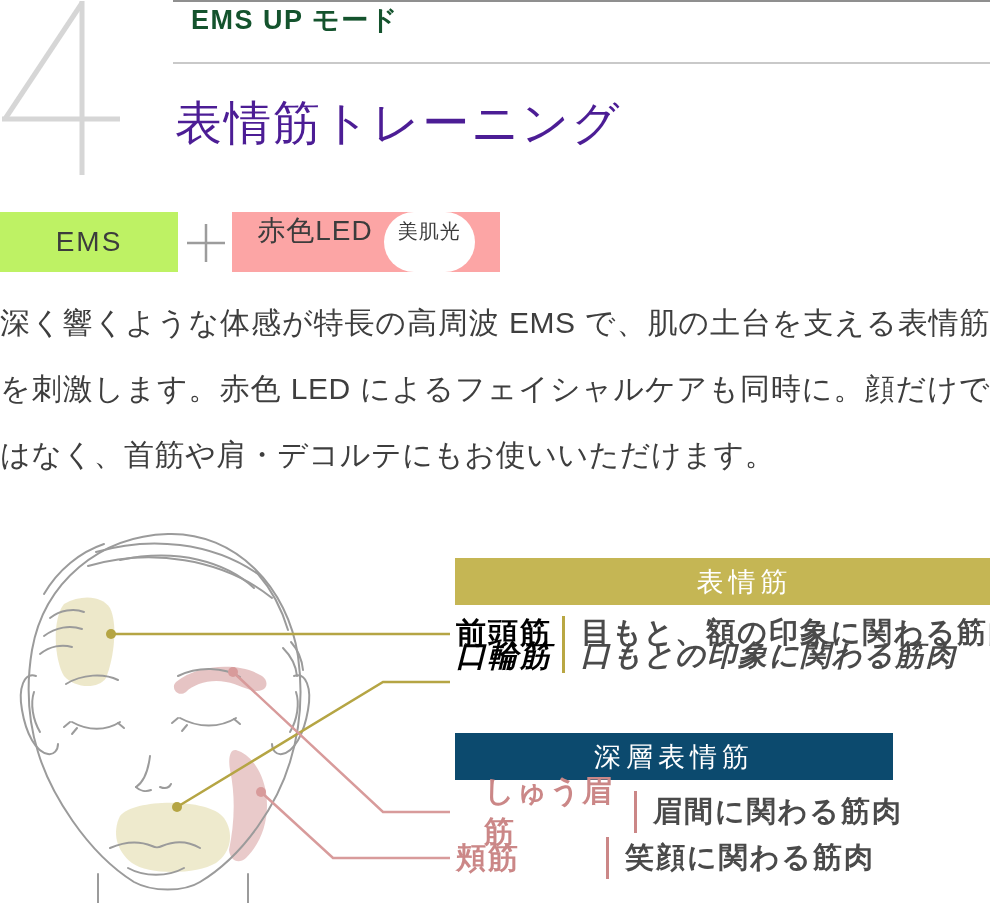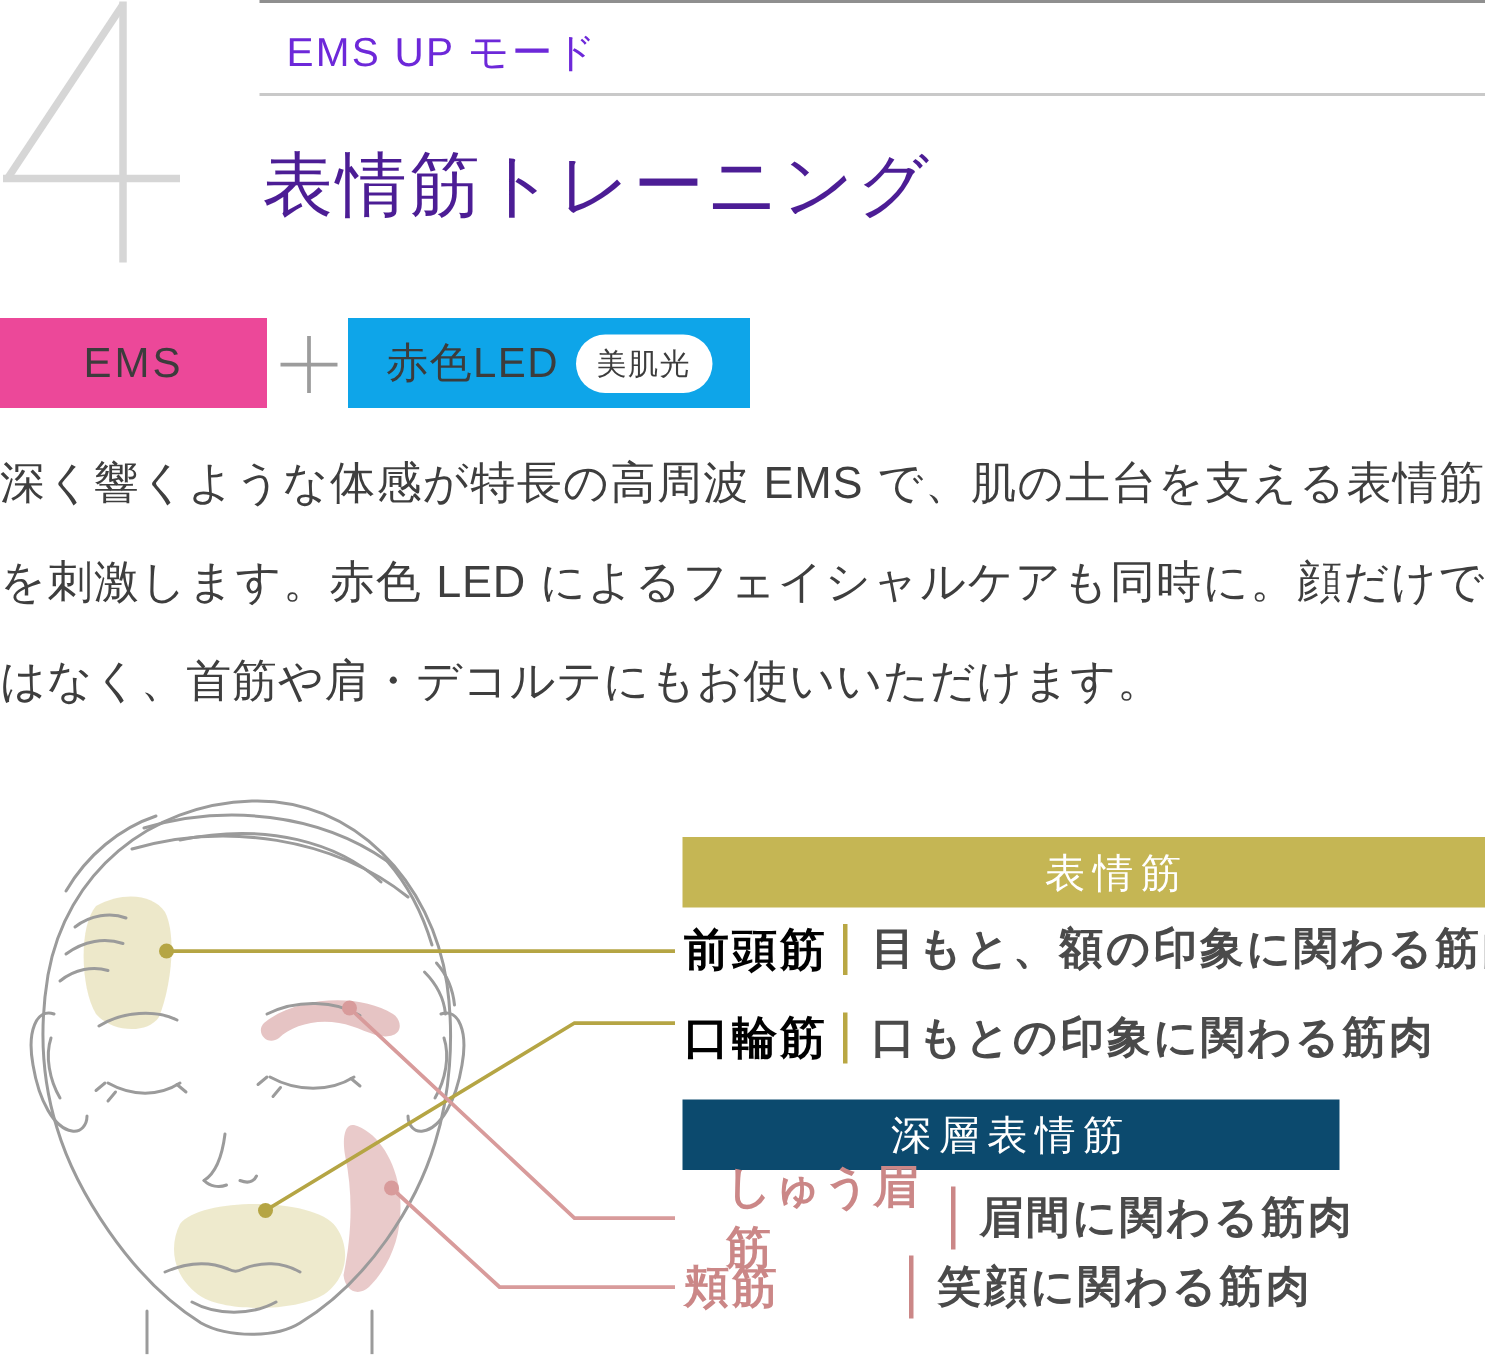--- a/index.html
+++ b/index.html
@@ -3,29 +3,29 @@
 <meta charset="utf-8">
 <style>
   html,body{margin:0;padding:0;background:#fff;}
   body{font-family:"Liberation Sans","DejaVu Sans",sans-serif;}
   .stage{position:relative;width:990px;height:903px;background:#ffffff;overflow:hidden;}
 
   
   .step-number-svg{position:absolute;left:0;top:0;}
   .rule-top{position:absolute;left:173px;top:0;width:817px;height:2px;background:#8f8f8f;}
   .rule-bottom{position:absolute;left:173px;top:62px;width:817px;height:2px;background:#c9c9c9;}
-  .mode-label{position:absolute;left:191px;top:17px;font-size:27px;color:#6d28d9;letter-spacing:1.5px;}
+  .mode-label{position:absolute;left:191px;top:2px;font-size:27px;color:#14532d;letter-spacing:1.5px;font-weight:bold;}
   .page-title{position:absolute;left:175px;top:92px;font-size:47px;font-weight:500;color:#4c1d95;letter-spacing:2px;}
 
   
-  .badge-ems{position:absolute;left:0;top:212px;width:178px;height:60px;background:#ec4899;
+  .badge-ems{position:absolute;left:0;top:212px;width:178px;height:60px;background:#bef264;
     display:flex;align-items:center;justify-content:center;font-size:28px;color:#3c3c3c;letter-spacing:2px;}
   .plus-svg{position:absolute;left:186px;top:223px;}
-  .badge-led{position:absolute;left:232px;top:212px;width:268px;height:60px;background:#0ea5e9;
-    display:flex;align-items:center;justify-content:center;gap:11px;}
+  .badge-led{position:absolute;left:232px;top:212px;width:268px;height:60px;background:#fca5a5;
+    display:flex;justify-content:center;gap:11px;}
   .badge-led .led-text{font-size:28px;color:#3c3c3c;letter-spacing:1px;}
   .badge-led .led-pill{background:#ffffff;border-radius:999px;padding:6px 14px;font-size:20px;color:#3c3c3c;letter-spacing:1px;}
 
   
   .body-text{position:absolute;left:0;top:290px;width:990px;font-size:30px;line-height:66px;
     color:#3e3e3e;font-weight:500;text-align:justify;letter-spacing:0.5px;}
 
   
   .diagram-svg{position:absolute;left:0;top:530px;}
   .group-header{position:absolute;height:47px;display:flex;align-items:center;justify-content:center;
@@ -34,21 +34,21 @@
   .group-header.pink{left:455px;top:733px;width:438px;background:#0c4a6e;}
 
   .muscle-row{position:absolute;left:456px;height:40px;display:flex;align-items:center;}
   .muscle-row .label{font-size:30px;font-weight:bold;letter-spacing:2px;}
   .muscle-row.olive .label{color:#000000;width:106px;}
   .muscle-row.pink .label{color:#cb8787;width:150px;}
   .muscle-row .sep{width:3px;flex:0 0 3px;}
   .muscle-row.olive .sep{height:34px;background:#b9a743;}
   .muscle-row.pink .sep{height:42px;background:#cb8787;}
   .muscle-row .desc{margin-left:16px;font-size:29px;font-weight:bold;color:#4a4a4a;letter-spacing:2px;white-space:nowrap;}
-  .row-1{top:613px;} .row-2{top:672px;} .row-3{top:792px;margin-left:28px;} .row-4{top:838px;justify-content:space-between;}
+  .row-1{top:613px;} .row-2{top:636px;font-style:italic;} .row-3{top:792px;margin-left:28px;} .row-4{top:838px;justify-content:space-between;}
 </style>
 </head>
 <body>
 
 <div class="stage">
 
   <svg class="step-number-svg" width="130" height="180" viewBox="0 0 130 180">
     <path d="M82,3 L5,119" stroke="#d6d6d6" stroke-width="5" fill="none"></path>
     <path d="M2,119 H120" stroke="#d6d6d6" stroke-width="5" fill="none"></path>
     <path d="M82,1 V175" stroke="#d6d6d6" stroke-width="5" fill="none"></path>

